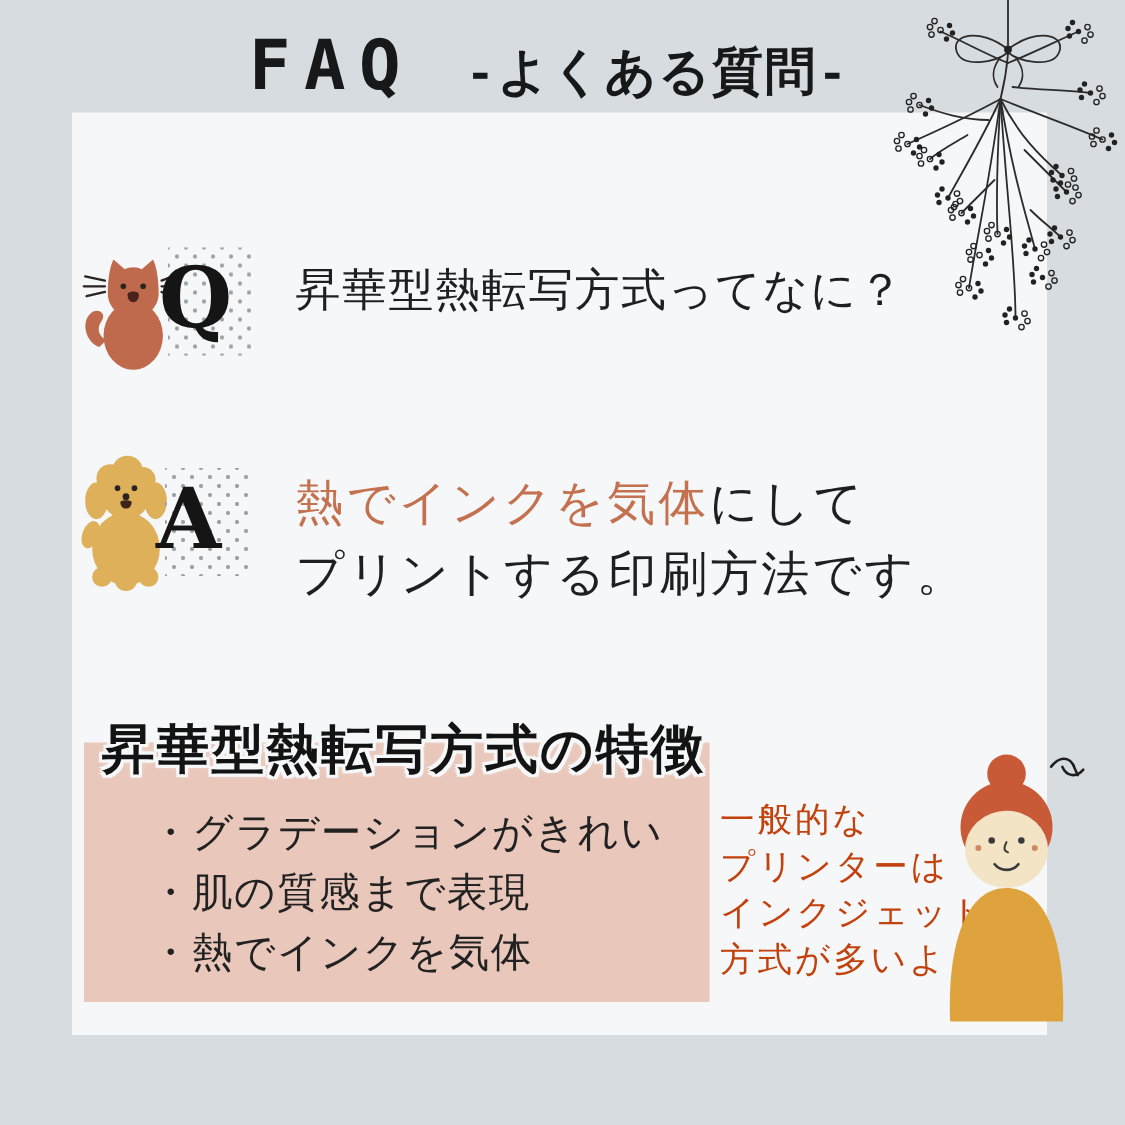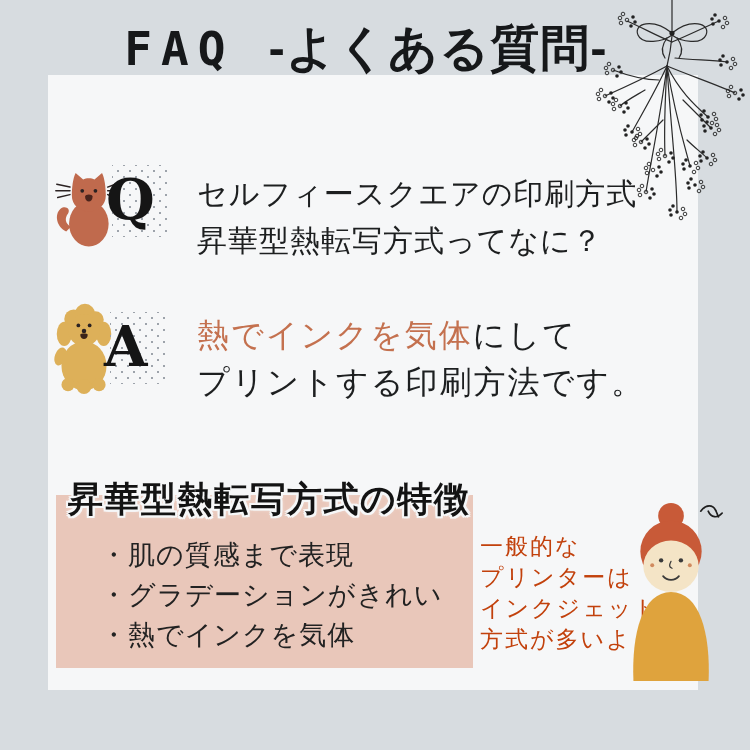--- a/index.html
+++ b/index.html
@@ -12,21 +12,21 @@
   .title{
     position:absolute;top:16px;left:0;width:732px;
     display:flex;justify-content:center;align-items:baseline;gap:34px;
     white-space:nowrap;
   }
   .title-faq{
     font-family:"DejaVu Sans Mono","Liberation Mono",monospace;
     font-size:46px;font-weight:bold;letter-spacing:9px;color:#16181a;
   }
   .title-sub{
-    font-size:49px;font-weight:600;letter-spacing:1px;color:#16181a;
+    font-size:34px;font-weight:600;letter-spacing:1px;color:#16181a;font-family:Liberation Mono, monospace;
   }
   
   .card{
     position:absolute;left:48px;top:75px;width:650px;height:615px;
     background:#f6f7f8;
   }
   
   .dots{
     position:absolute;width:58px;height:72px;
     background-image:
@@ -271,21 +271,20 @@
         <line x1="18" y1="35" x2="5" y2="38"></line>
       <line x1="58" y1="27" x2="66" y2="24"></line>
         <line x1="58" y1="31" x2="67" y2="31"></line>
         <line x1="58" y1="35" x2="65" y2="38"></line>
     </g>
   </svg>
   <div class="dots q-dots">
     <span class="qa-letter">Q</span>
   </div>
   <div class="q-text">
-    <div>セルフィースクエアの印刷方式</div>
     <div>昇華型熱転写方式ってなに？</div>
   </div>
 
   <svg class="dog" viewBox="0 0 66 98">
     <g fill="#ddb059">
       <circle cx="22" cy="18" r="10"></circle>
         <circle cx="34" cy="13" r="11"></circle>
         <circle cx="45" cy="19" r="9"></circle>
       <ellipse cx="12" cy="34" rx="8" ry="13"></ellipse>
         <ellipse cx="54" cy="34" rx="8" ry="13"></ellipse>
@@ -307,22 +306,22 @@
     <span class="qa-letter">A</span>
   </div>
   <div class="a-text">
     <div><span class="hl">熱でインクを気体</span><span>にして</span></div>
     <div>プリントする印刷方法です。</div>
   </div>
 
   <div class="pink-box"></div>
   <div class="features-heading">昇華型熱転写方式の特徴</div>
   <div class="bullet-list">
+    <div>・グラデーションがきれい</div>
     <div>・肌の質感まで表現</div>
-    <div>・グラデーションがきれい</div>
     <div>・熱でインクを気体</div>
   </div>
 
   <div class="side-note">
     <div>一般的な</div>
     <div>プリンターは</div>
     <div>インクジェット</div>
     <div>方式が多いよ</div>
   </div>
 

